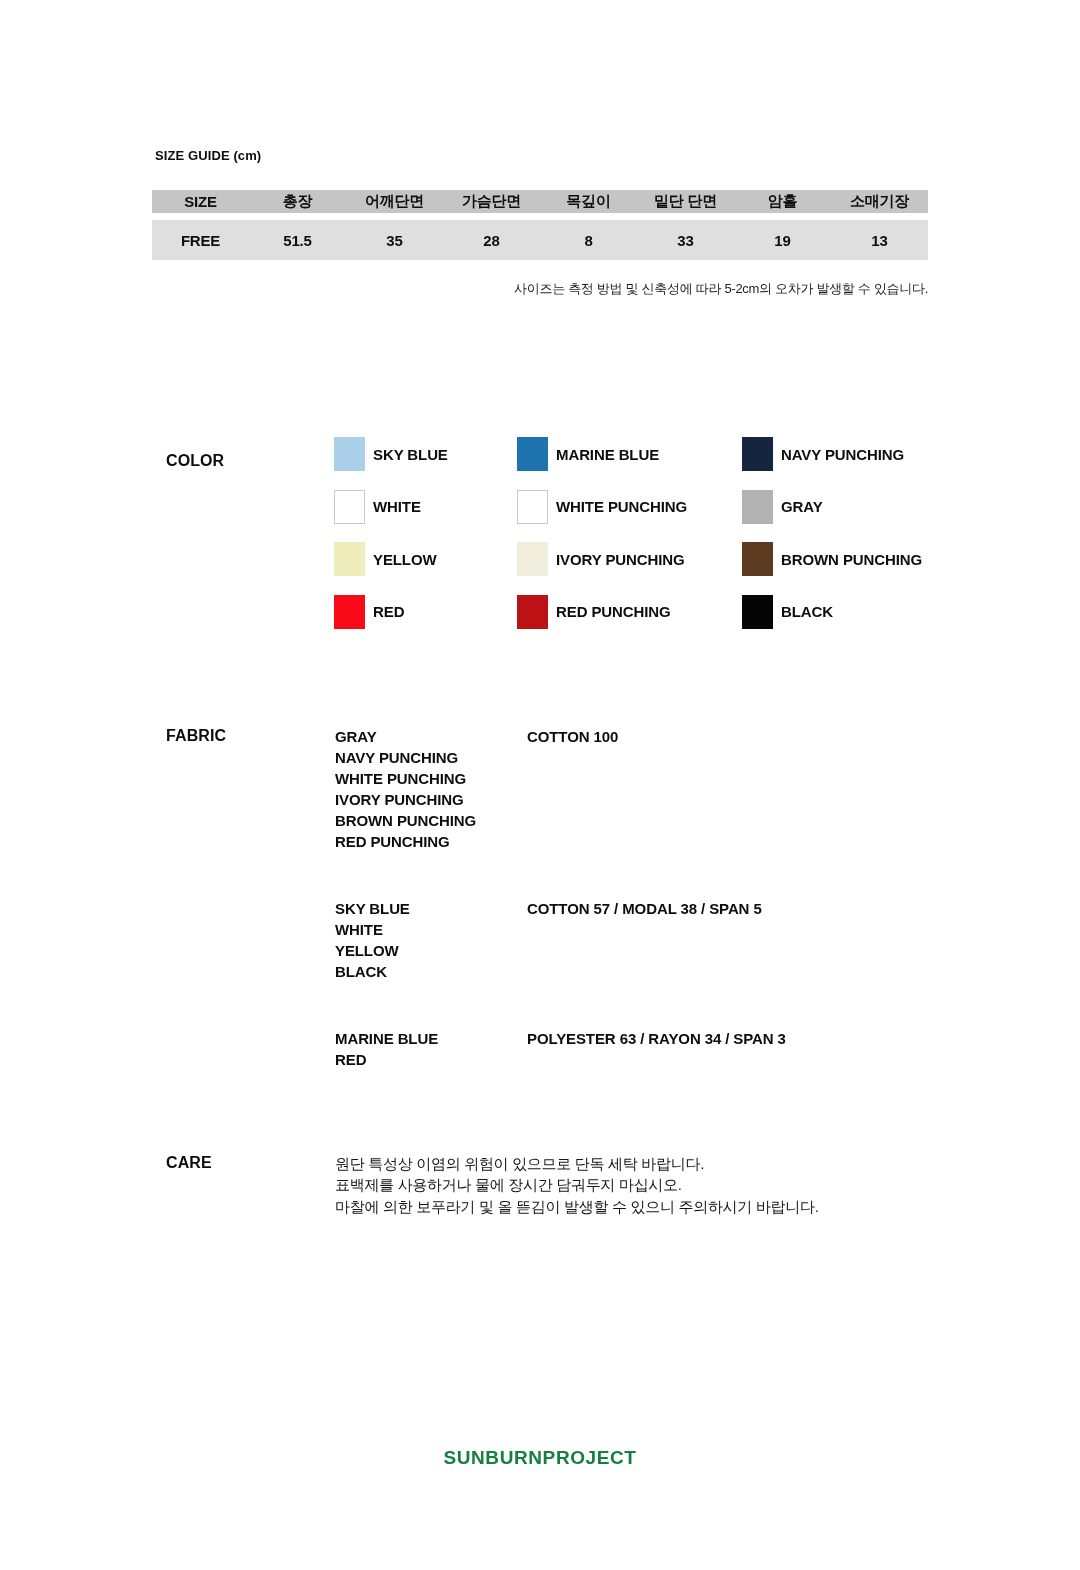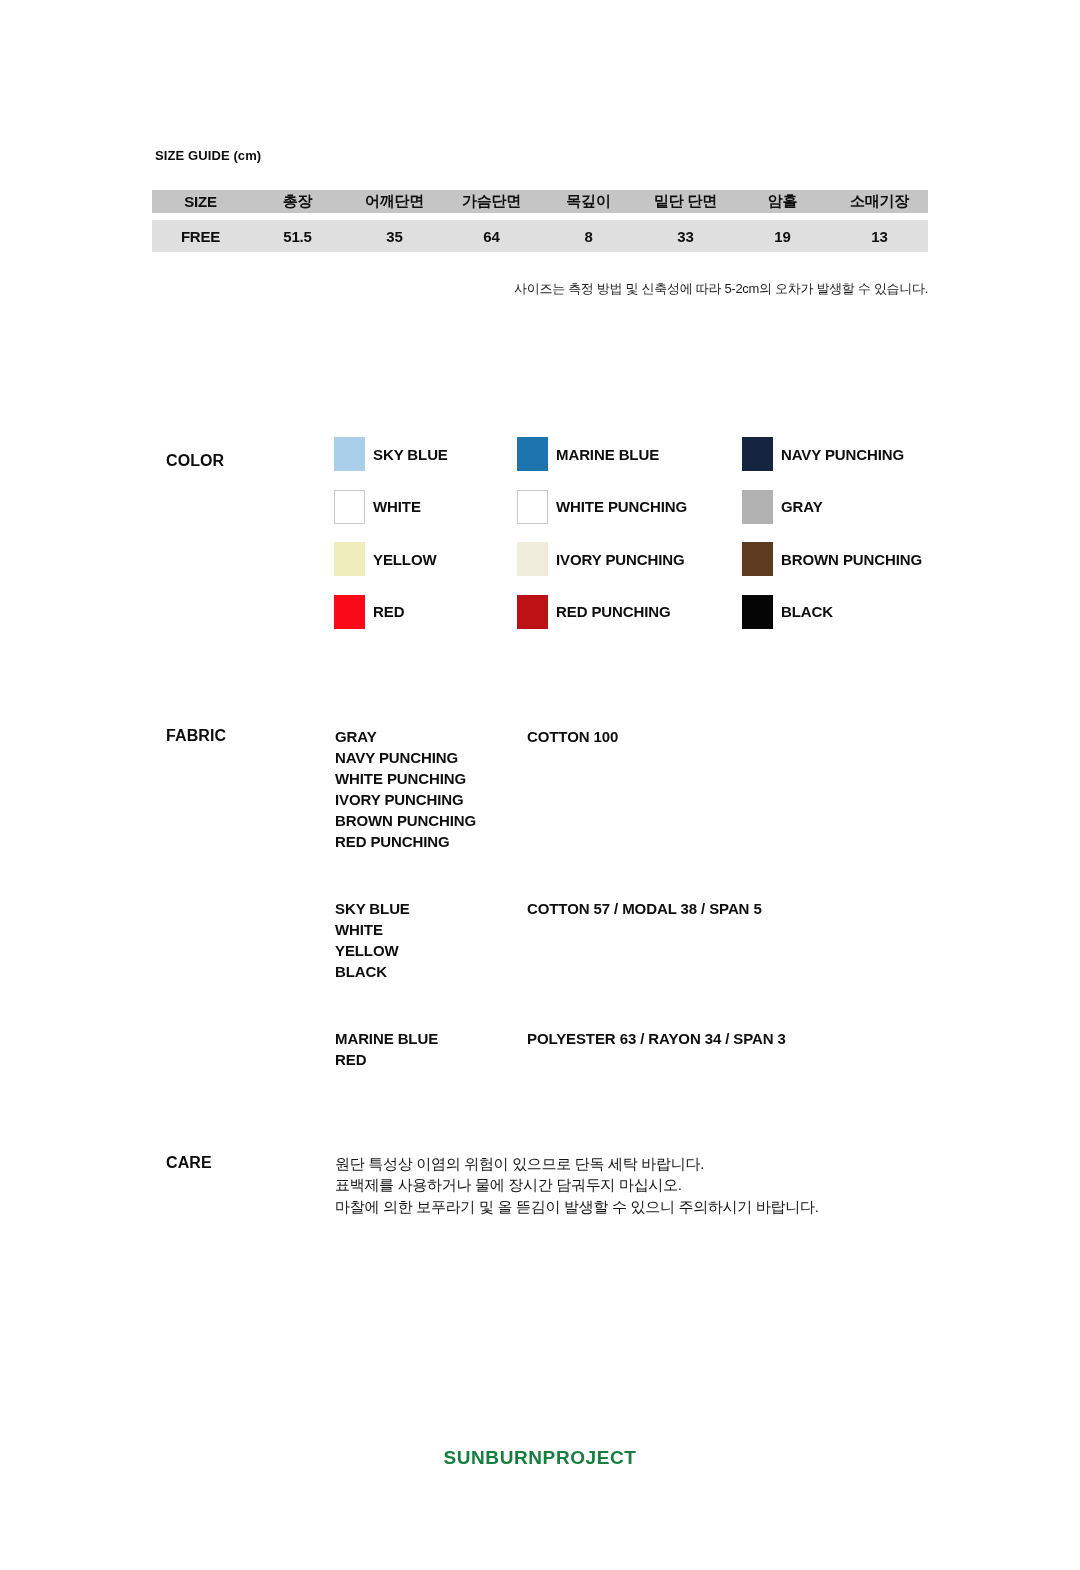--- a/index.html
+++ b/index.html
@@ -17,21 +17,21 @@
   .sg-title {
     position: absolute; left: 155px; top: 148px;
     font-size: 13px; font-weight: 700; letter-spacing: 0.1px; color: #0d0d0d;
   }
   .sg-table { position: absolute; left: 152px; top: 190px; width: 776px; }
   .sg-head, .sg-row {
     display: grid; grid-template-columns: repeat(8, 1fr);
     align-items: center;
   }
   .sg-head { height: 23px; }
-  .sg-row  { height: 32px; margin-top: 7px; }
+  .sg-row  { height: 40px; margin-top: 7px; }
   .sg-head div, .sg-row div {
     text-align: center; font-size: 15px; font-weight: 600; color: #0f0f0f;
     letter-spacing: -0.2px;
   }
   .sg-note {
     position: absolute; left: 152px; top: 280px; width: 776px;
     text-align: right; font-size: 13px; font-weight: 400; color: #1c1c1c;
     letter-spacing: -0.3px;
   }
 
@@ -98,21 +98,21 @@
         <div>가슴단면</div>
         <div>목깊이</div>
         <div>밑단 단면</div>
         <div>암홀</div>
         <div>소매기장</div>
       </div>
     <div class="sg-row" id="size-row" style="background: rgb(223, 223, 223);">
         <div>FREE</div>
         <div>51.5</div>
         <div>35</div>
-        <div>64</div>
+        <div>28</div>
         <div>8</div>
         <div>33</div>
         <div>19</div>
         <div>13</div>
       </div>
   </div>
   <div class="sg-note">사이즈는 측정 방법 및 신축성에 따라 5-2cm의 오차가 발생할 수 있습니다.</div>
 
   <div class="sec-label color-label">COLOR</div>
   <div class="swatch-grid" id="swatch-grid">

